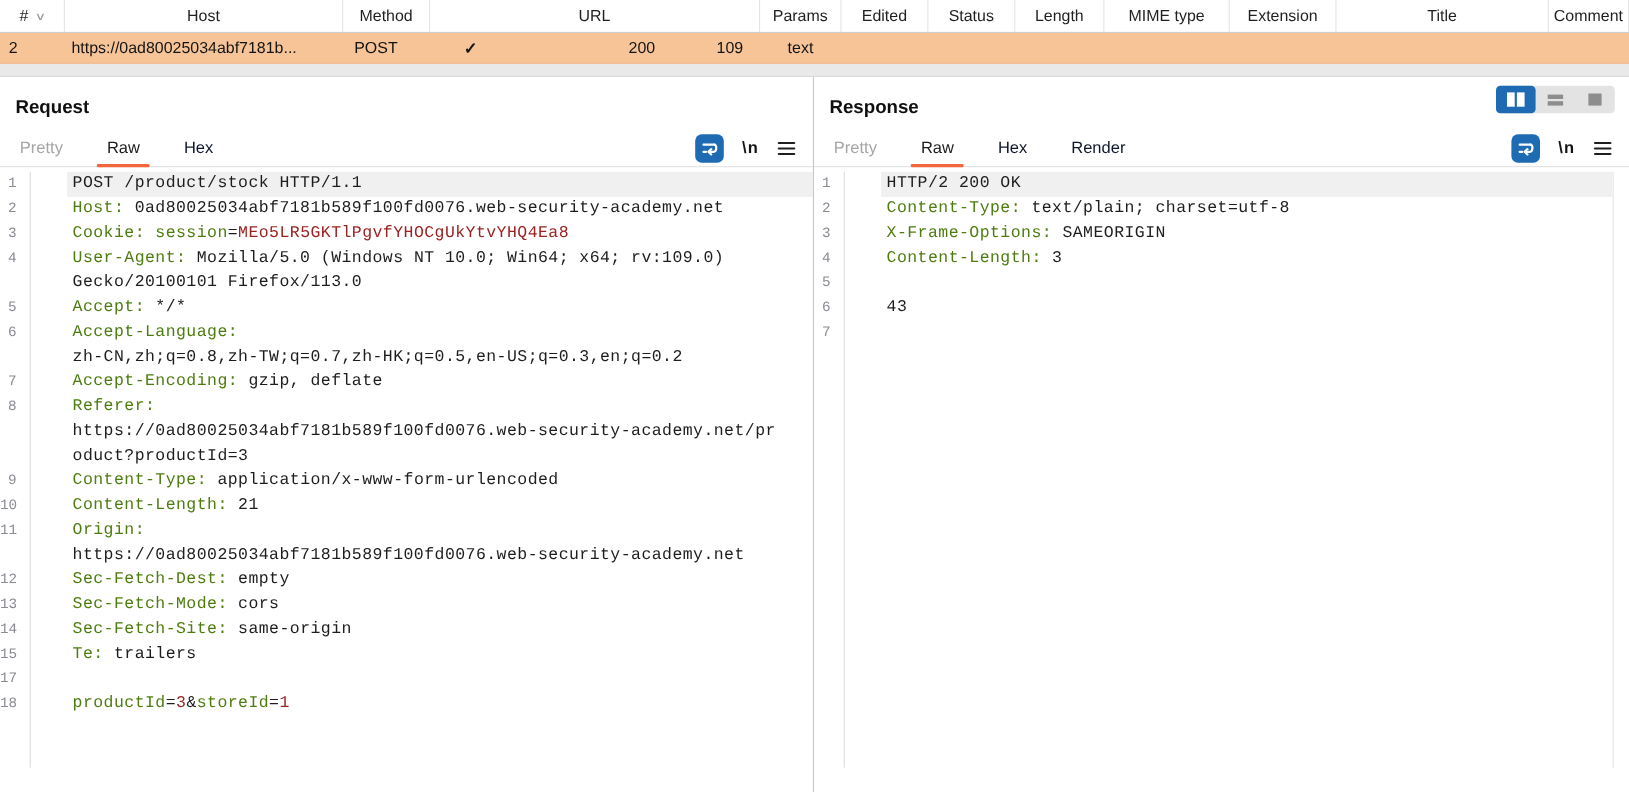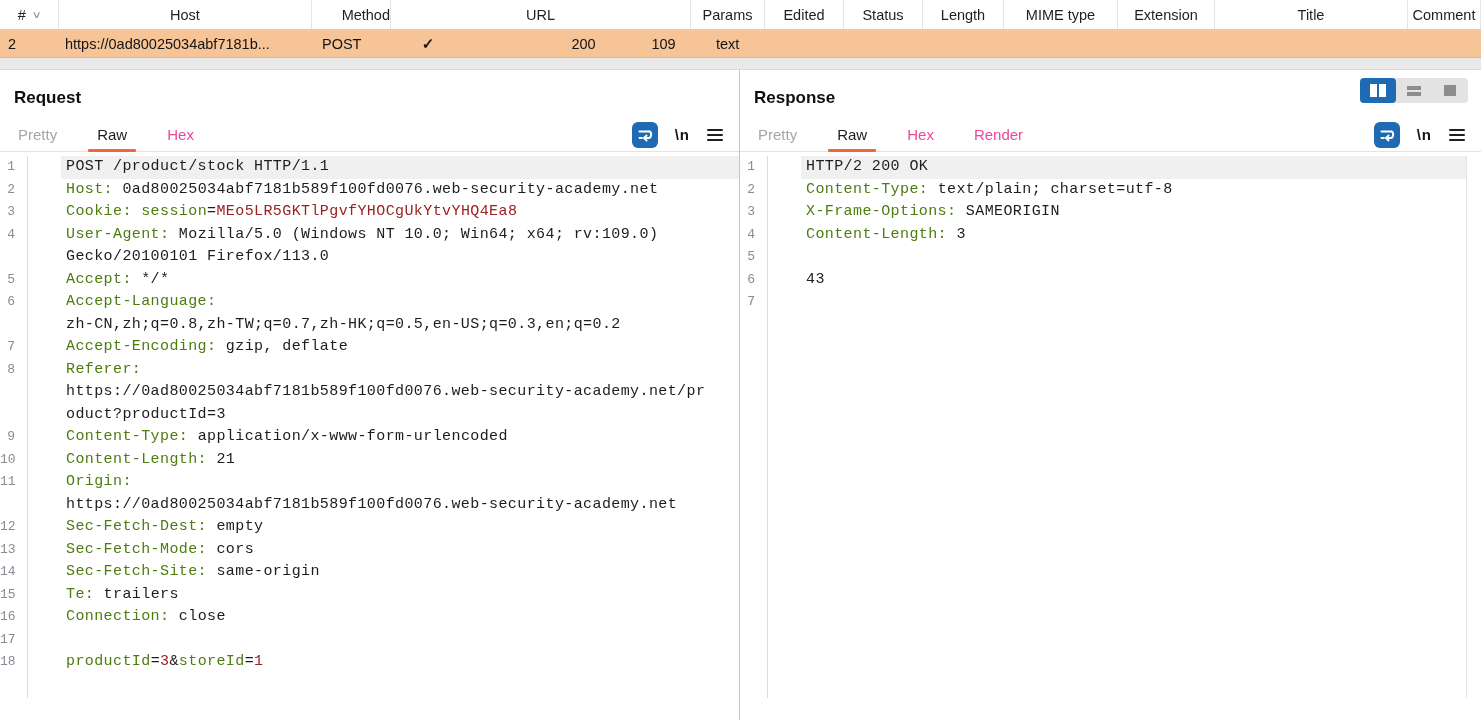--- a/index.html
+++ b/index.html
@@ -38,21 +38,21 @@
   .panel.request  { width:740px; border-right:1px solid #c6c6c6; }
   .panel.response { flex:1; }
 
   .panel-title { margin:18px 0 0 14px; font-size:17px; font-weight:bold; color:#0f0f0f; line-height:20px; }
 
   .tabbar {
     position:relative; display:flex; align-items:center; gap:40px;
     height:34px; margin-top:10px; padding-left:18px;
     border-bottom:1px solid #e2e2e2;
   }
-  .tab { position:relative; font-size:15px; color:#ec4899; cursor:default; }
+  .tab { position:relative; font-size:15px; color:#0f172a; cursor:default; }
   .tab.dim { color:#a6a6a6; }
   .tab.selected { color:#1c1c1c; }
   .tab.selected::after {
     content:""; position:absolute; left:-9px; right:-9px; bottom:-9px; height:3px;
     background:#f2673a; border-radius:1px;
   }
 
   .icon-group { position:absolute; right:16px; top:50%; transform:translateY(-50%); display:flex; align-items:center; gap:17px; }
   .wrap-btn { width:26px; height:26px; border-radius:6px; background:#1e6bb3; display:flex; align-items:center; justify-content:center; }
   .nl-label { font-size:15px; font-weight:bold; color:#141414; letter-spacing:1px; }
@@ -93,21 +93,21 @@
 
 <div>
   <div class="thead" id="thead">
       <div class="th" style="width: 59px;">
         <span>#</span>
         <span class="chev">∨</span>
       </div>
       <div class="th" style="width: 253px;">
         <span>Host</span>
       </div>
-      <div class="th" style="width: 79px; justify-content: flex-end;">
+      <div class="th" style="width: 79px;">
         <span>Method</span>
       </div>
       <div class="th" style="width: 300px;">
         <span>URL</span>
       </div>
       <div class="th" style="width: 74px;">
         <span>Params</span>
       </div>
       <div class="th" style="width: 79px;">
         <span>Edited</span>
@@ -190,21 +190,20 @@
         <div class="code-line"><span class="ln"></span><span class="lt"><span class="seg p">https://0ad80025034abf7181b589f100fd0076.web-security-academy.net/pr</span></span></div>
         <div class="code-line"><span class="ln"></span><span class="lt"><span class="seg p">oduct?productId=3</span></span></div>
         <div class="code-line"><span class="ln">9</span><span class="lt"><span class="seg k">Content-Type:</span><span class="seg p"> application/x-www-form-urlencoded</span></span></div>
         <div class="code-line"><span class="ln">10</span><span class="lt"><span class="seg k">Content-Length:</span><span class="seg p"> 21</span></span></div>
         <div class="code-line"><span class="ln">11</span><span class="lt"><span class="seg k">Origin:</span></span></div>
         <div class="code-line"><span class="ln"></span><span class="lt"><span class="seg p">https://0ad80025034abf7181b589f100fd0076.web-security-academy.net</span></span></div>
         <div class="code-line"><span class="ln">12</span><span class="lt"><span class="seg k">Sec-Fetch-Dest:</span><span class="seg p"> empty</span></span></div>
         <div class="code-line"><span class="ln">13</span><span class="lt"><span class="seg k">Sec-Fetch-Mode:</span><span class="seg p"> cors</span></span></div>
         <div class="code-line"><span class="ln">14</span><span class="lt"><span class="seg k">Sec-Fetch-Site:</span><span class="seg p"> same-origin</span></span></div>
         <div class="code-line"><span class="ln">15</span><span class="lt"><span class="seg k">Te:</span><span class="seg p"> trailers</span></span></div>
-        <div class="code-line"><span class="ln">16</span><span class="lt"><span class="seg k">Connection:</span><span class="seg p"> close</span></span></div>
         <div class="code-line"><span class="ln">17</span><span class="lt"></span></div>
         <div class="code-line"><span class="ln">18</span><span class="lt"><span class="seg k">productId</span><span class="seg p">=</span><span class="seg v">3</span><span class="seg p">&amp;</span><span class="seg k">storeId</span><span class="seg p">=</span><span class="seg v">1</span></span></div>
       </div>
   </div>
 
   <div class="panel response">
     <div class="layout-switcher">
       <span class="ls-btn active">
         <span class="g-cols">
             <span></span>

